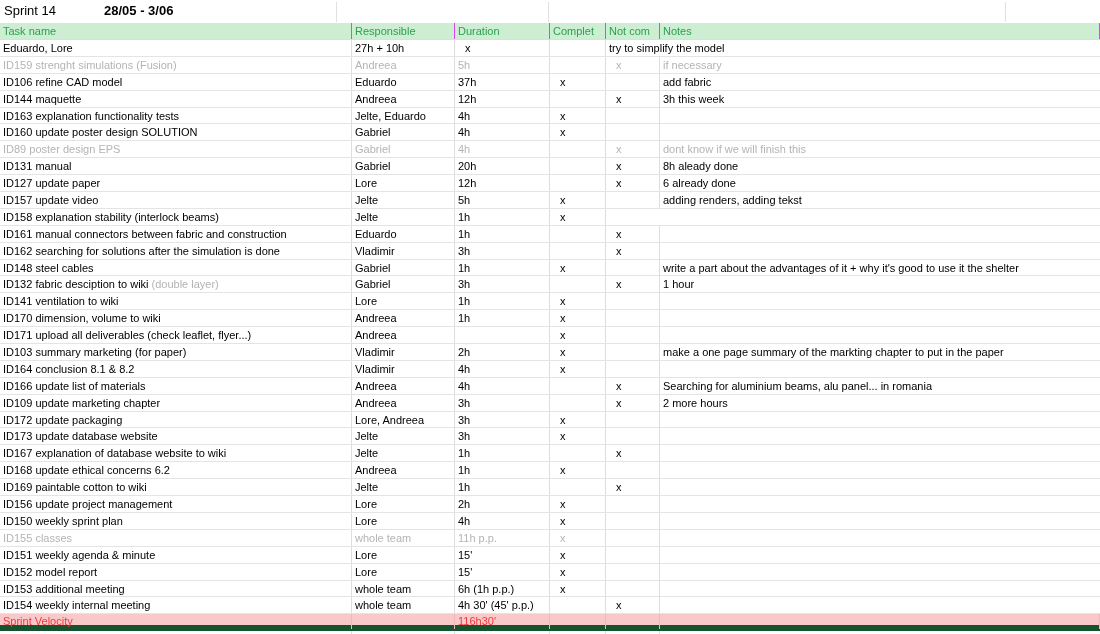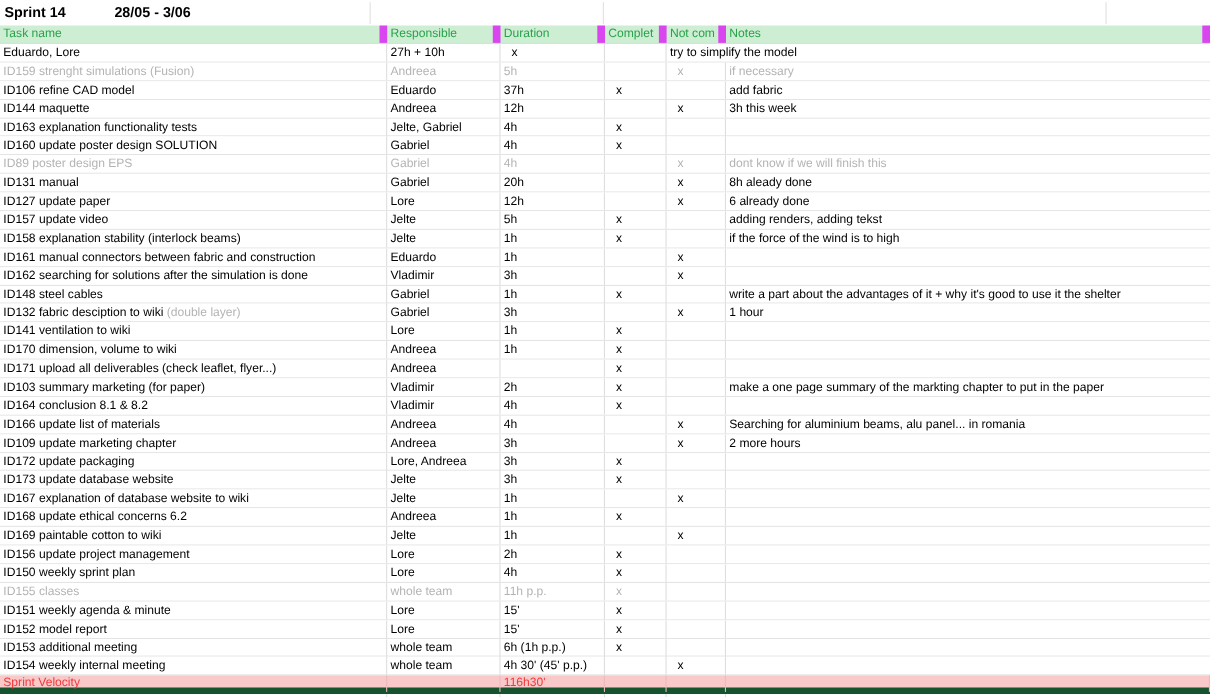--- a/index.html
+++ b/index.html
@@ -1,39 +1,39 @@
 <!DOCTYPE html>
 <html style="--header-bg: #cdeed3; --header-text: #2aa24c; --dim-text: #b4b4b4; --velocity-bg: #f9c8c9; --velocity-text: #f1393b;"><head>
 <meta charset="utf-8">
 <style>
   html,body{margin:0;padding:0;background:#fff}
   .sheet{
     position:relative;width:1100px;height:634px;background:#fff;overflow:hidden;
     font-family:"Liberation Sans",sans-serif;font-size:11px;color:#000;
   }
   .title-row{position:relative;height:23px;background:#fff}
-  .title-sprint{position:absolute;left:4px;top:3px;font-weight:bold;font-size:13px;white-space:nowrap}
+  .title-sprint{position:absolute;left:4px;top:3px;font-weight:normal;font-size:13px;white-space:nowrap}
   .title-dates{position:absolute;left:104px;top:3px;font-weight:bold;font-size:13px;white-space:nowrap}
   .tvl{position:absolute;top:2px;width:1px;height:20px;background:#e0e0e0}
   .tvl1{left:336px}.tvl2{left:548px}.tvl3{left:1005px}
 
   .row{
     display:grid;grid-template-columns:352px 103px 95px 56px 54px 440px;
     height:16.9px;line-height:16px;border-bottom:1px solid #e4e4e4;box-sizing:border-box;
     background:#fff;
   }
   .c{
     white-space:nowrap;overflow:visible;padding-left:3px;
     border-right:1px solid #dedede;box-sizing:border-box;
   }
   .c:last-child{border-right:none}
   .c-comp,.c-not{padding-left:10px}
 
   .header{height:17px;line-height:16px;background:var(--header-bg);color:var(--header-text);border-bottom:1px solid #cfe6d4}
-  .header .c{border-right:7px solid #d946ef;padding-left:3px}
+  .header .c{border-right:1px solid #d946ef;padding-left:3px}
 
   .dimmed .c{color:var(--dim-text)}
   .task-extra{color:var(--dim-text);margin-left:3px}
 
   .footer{height:17px;line-height:15px;background:var(--velocity-bg);color:var(--velocity-text);border-bottom:6px solid #14532d}
   .footer .c{border-right:1px solid #eeb9bb}
 
   .filler{height:5px;border-bottom:none}
   .filler .c{height:100%}
 </style>
@@ -90,21 +90,21 @@
     <div class="c c-task"><span>ID144 maquette</span><span class="task-extra"></span></div>
     <div class="c c-resp">Andreea</div>
     <div class="c c-dur">12h</div>
     <div class="c c-comp"></div>
     <div class="c c-not">x</div>
     <div class="c c-notes">3h this week</div>
   </div>
 
   <div class="row">
     <div class="c c-task"><span>ID163 explanation functionality tests</span><span class="task-extra"></span></div>
-    <div class="c c-resp">Jelte, Gabriel</div>
+    <div class="c c-resp">Jelte, Eduardo</div>
     <div class="c c-dur">4h</div>
     <div class="c c-comp">x</div>
     <div class="c c-not"></div>
     <div class="c c-notes"></div>
   </div>
 
   <div class="row">
     <div class="c c-task"><span>ID160 update poster design SOLUTION</span><span class="task-extra"></span></div>
     <div class="c c-resp">Gabriel</div>
     <div class="c c-dur">4h</div>
@@ -148,21 +148,20 @@
     <div class="c c-not"></div>
     <div class="c c-notes">adding renders, adding tekst</div>
   </div>
 
   <div class="row">
     <div class="c c-task"><span>ID158 explanation stability (interlock beams)</span><span class="task-extra"></span></div>
     <div class="c c-resp">Jelte</div>
     <div class="c c-dur">1h</div>
     <div class="c c-comp">x</div>
     <div class="c c-not"></div>
-    <div class="c c-notes">if the force of the wind is to high</div>
   </div>
 
   <div class="row">
     <div class="c c-task"><span>ID161 manual connectors between fabric and construction</span><span class="task-extra"></span></div>
     <div class="c c-resp">Eduardo</div>
     <div class="c c-dur">1h</div>
     <div class="c c-comp"></div>
     <div class="c c-not">x</div>
     <div class="c c-notes"></div>
   </div>

